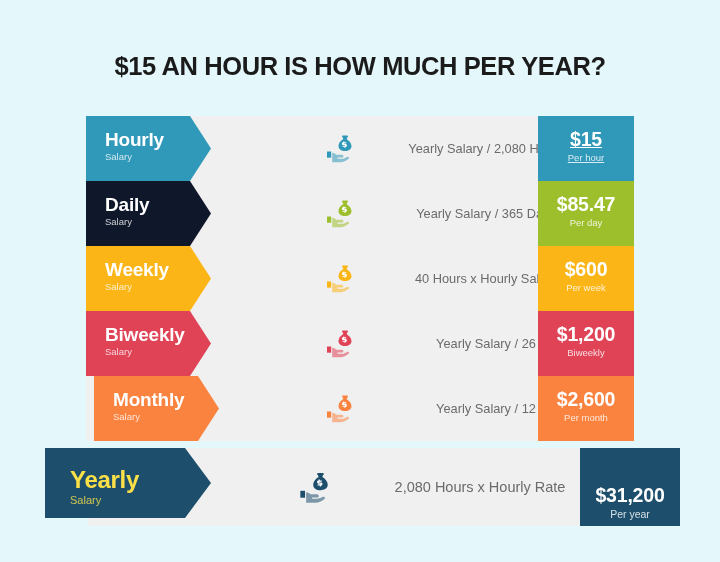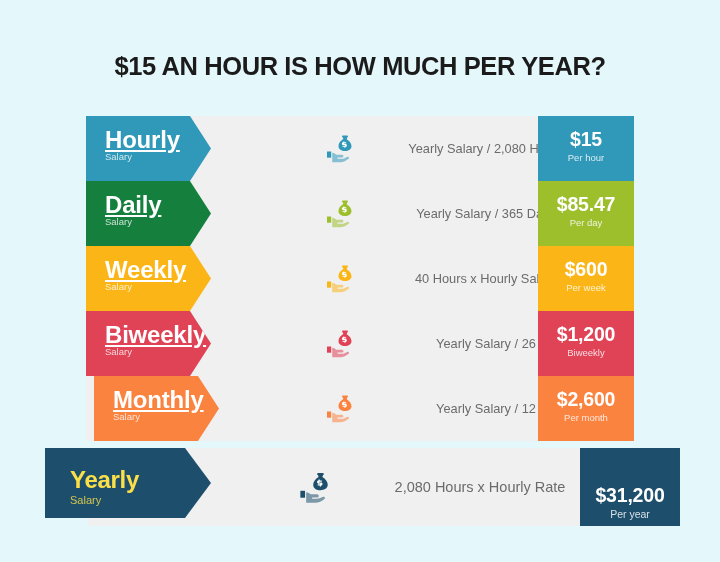--- a/index.html
+++ b/index.html
@@ -58,26 +58,25 @@
     position: absolute;
     left: 0;
     top: 0;
     width: 125px;
     height: 65px;
     color: #ffffff;
     padding: 13px 0 0 19px;
     clip-path: polygon(0 0, 104px 0, 125px 50%, 104px 100%, 0 100%);
   }
   .row-label .term {
-    font-size: 24px;
+    font-size: 19px;
     font-weight: bold;
     line-height: 21px;
     letter-spacing: -0.2px;
     white-space: nowrap;
-    text-decoration: underline;
   }
   .row-label .sub {
     font-size: 9.5px;
     line-height: 13px;
     opacity: 0.78;
   }
 
   
   .row-icon {
     position: absolute;
@@ -222,28 +221,28 @@
     </div>
     <div class="row-icon">
       <svg viewBox="0 0 34 32" style="color: rgb(48, 152, 184);">
         <path d="M18 3.5c0-.6.5-1 1.2-1h3.6c.7 0 1.2.4 1.2 1 0 .5-.3.8-.8 1l-.5 1.7c2.8 1.6 4.8 4.3 4.8 7 0 3-2.9 4.8-6.5 4.8S14.5 16.2 14.5 13c0-2.6 2-5.3 4.8-6.9l-.5-1.6c-.5-.2-.8-.5-.8-1z" fill="currentColor"></path>
         <path d="M20.3 9.3h1.9v1.1h-2c-.2 0-.3.1-.3.3s.1.3.3.3h1.2c.9 0 1.5.6 1.5 1.4s-.6 1.4-1.4 1.4v.9h-1.1v-.9h-1.9v-1.1h2.1c.2 0 .3-.1.3-.3s-.1-.3-.3-.3h-1.2c-.9 0-1.5-.6-1.5-1.4s.6-1.4 1.4-1.4v-.9h1.1v.9z" fill="#ffffff"></path>
         <path d="M3 18.5h4.2v6.2H3z" fill="currentColor"></path>
         <path d="M8.2 19.8c1.7 0 2.8 1 4 1.9h5.3c1.1 0 2 .6 2 1.5 0 .9-.9 1.4-2 1.4h-4v1.1h4.3c1.9 0 3.8-1 5.4-1.8 1.3-.7 2.6.9 1.4 1.9-2.3 1.9-5.3 3.4-8.3 3.4H8.2z" fill="currentColor" opacity="0.55"></path>
       </svg>
     </div>
     <div class="row-formula">Yearly Salary / 2,080 Hours</div>
-    <div class="row-value" style="background: rgb(48, 152, 184);">
+    <div class="row-value" style="background: rgb(48, 152, 184); text-decoration: underline;">
       <div class="amount">$15</div>
       <div class="period">Per hour</div>
     </div>
   </div>
 
   <div class="row r1">
-    <div class="row-label" style="background: #15803d;">
+    <div class="row-label" style="background: #0f172a;">
       <div class="term">Daily</div>
       <div class="sub">Salary</div>
     </div>
     <div class="row-icon">
       <svg viewBox="0 0 34 32" style="color: rgb(157, 191, 44);">
         <path d="M18 3.5c0-.6.5-1 1.2-1h3.6c.7 0 1.2.4 1.2 1 0 .5-.3.8-.8 1l-.5 1.7c2.8 1.6 4.8 4.3 4.8 7 0 3-2.9 4.8-6.5 4.8S14.5 16.2 14.5 13c0-2.6 2-5.3 4.8-6.9l-.5-1.6c-.5-.2-.8-.5-.8-1z" fill="currentColor"></path>
         <path d="M20.3 9.3h1.9v1.1h-2c-.2 0-.3.1-.3.3s.1.3.3.3h1.2c.9 0 1.5.6 1.5 1.4s-.6 1.4-1.4 1.4v.9h-1.1v-.9h-1.9v-1.1h2.1c.2 0 .3-.1.3-.3s-.1-.3-.3-.3h-1.2c-.9 0-1.5-.6-1.5-1.4s.6-1.4 1.4-1.4v-.9h1.1v.9z" fill="#ffffff"></path>
         <path d="M3 18.5h4.2v6.2H3z" fill="currentColor"></path>
         <path d="M8.2 19.8c1.7 0 2.8 1 4 1.9h5.3c1.1 0 2 .6 2 1.5 0 .9-.9 1.4-2 1.4h-4v1.1h4.3c1.9 0 3.8-1 5.4-1.8 1.3-.7 2.6.9 1.4 1.9-2.3 1.9-5.3 3.4-8.3 3.4H8.2z" fill="currentColor" opacity="0.55"></path>
       </svg>

